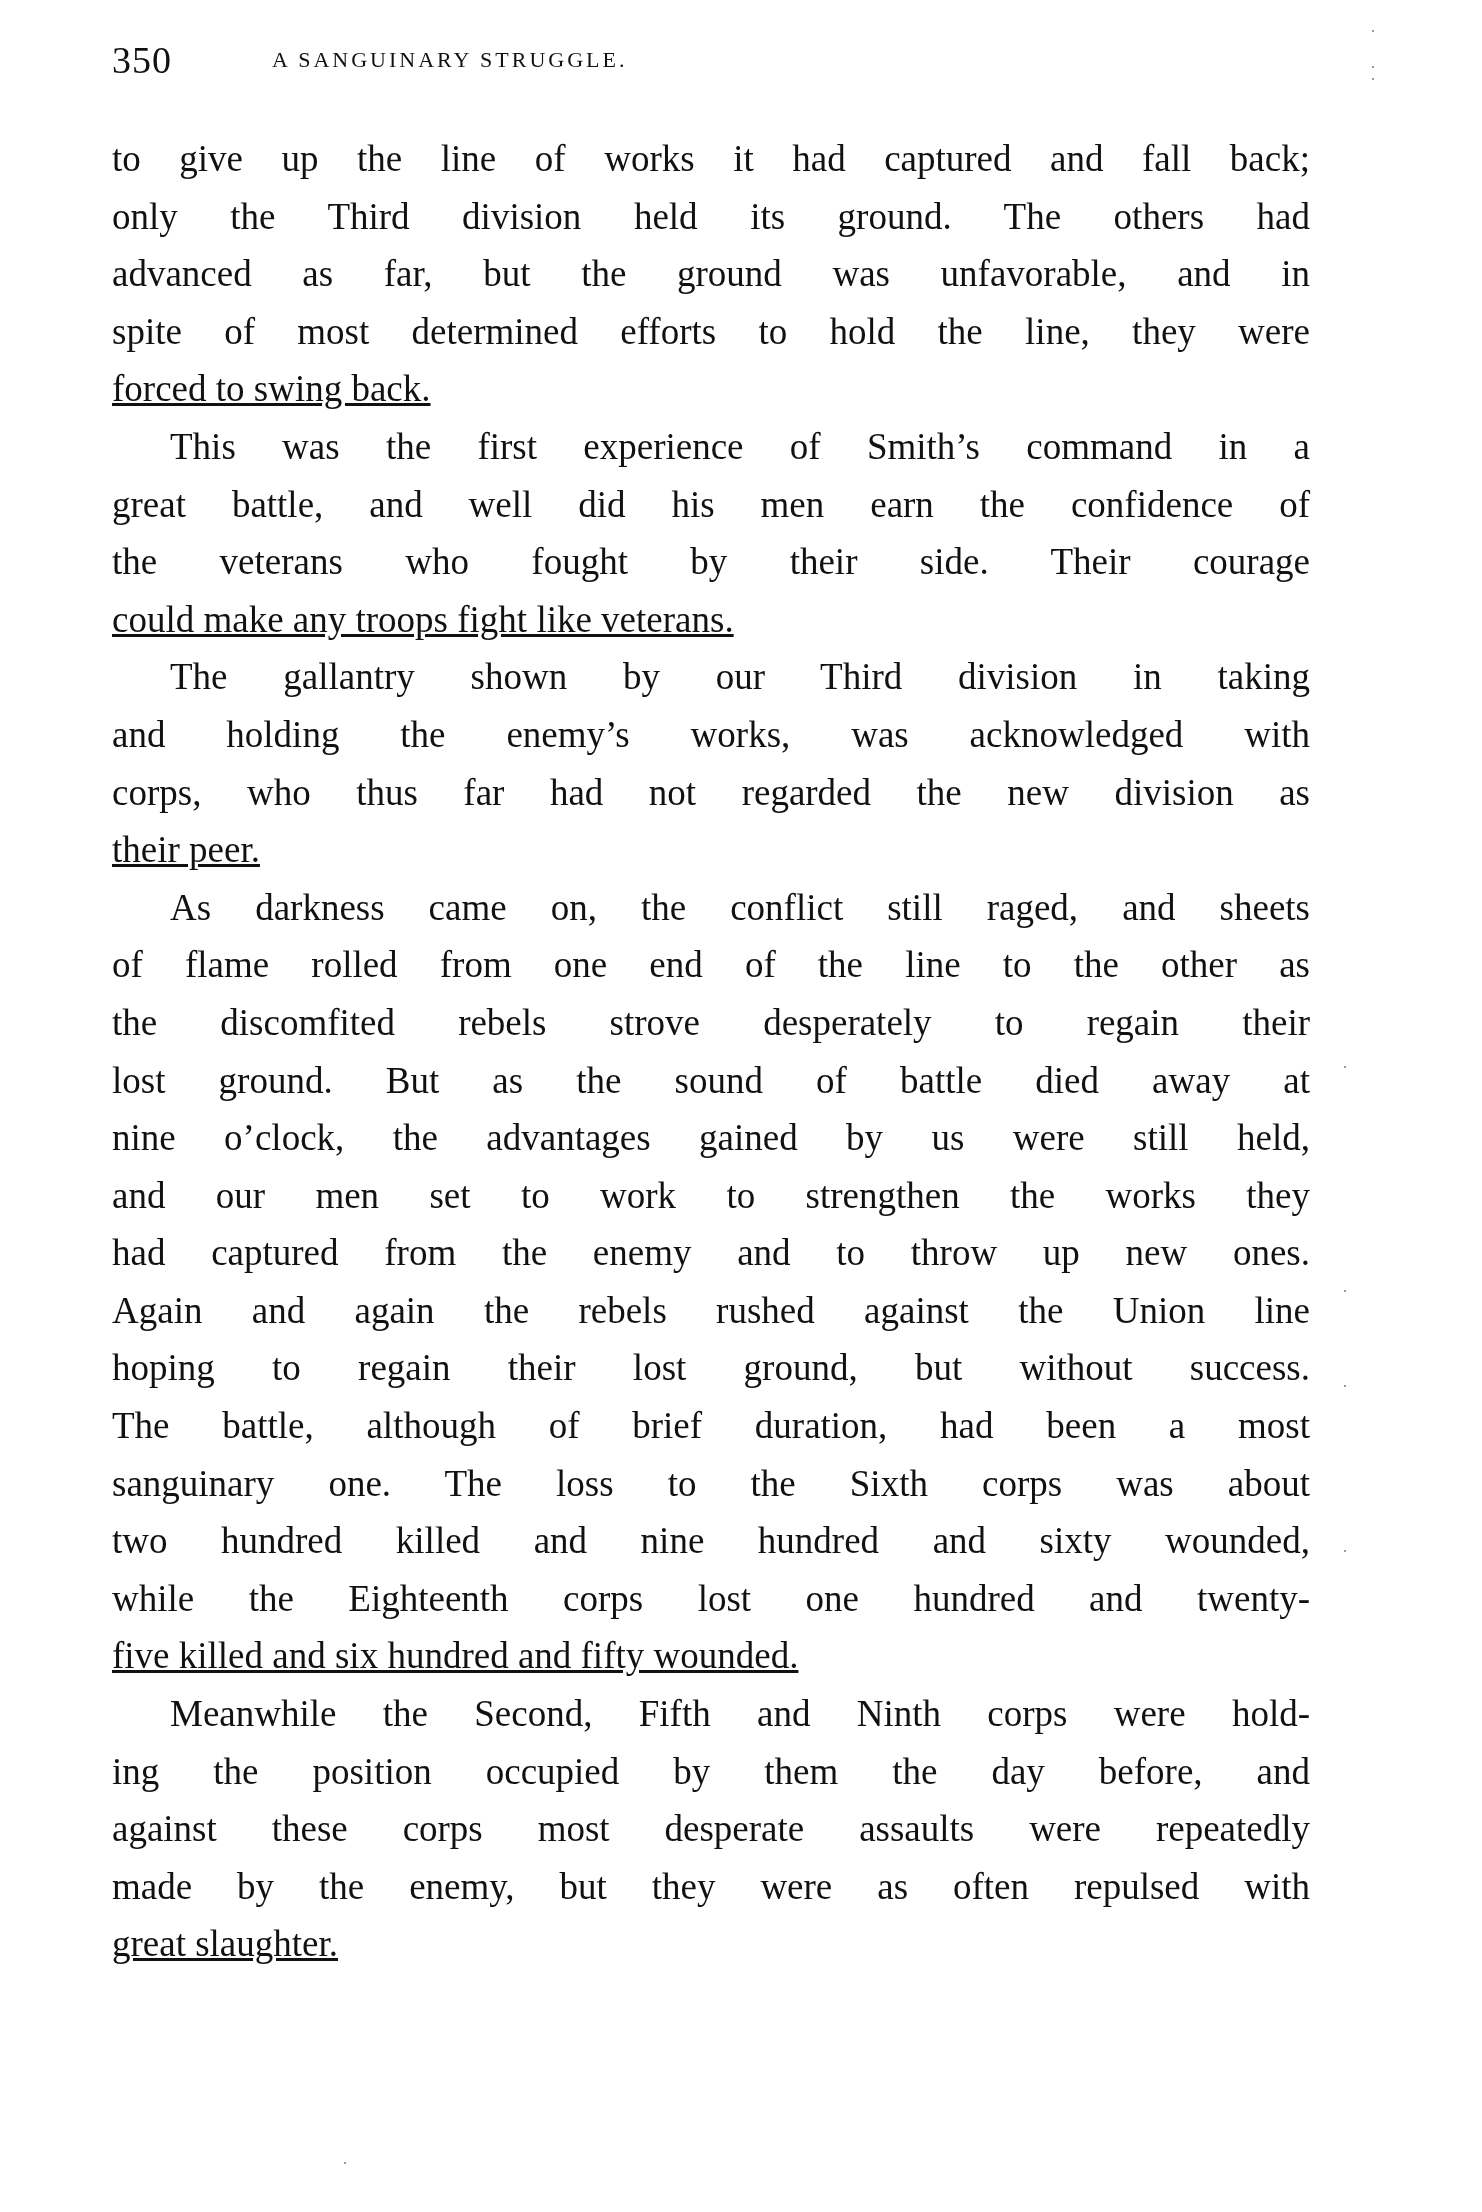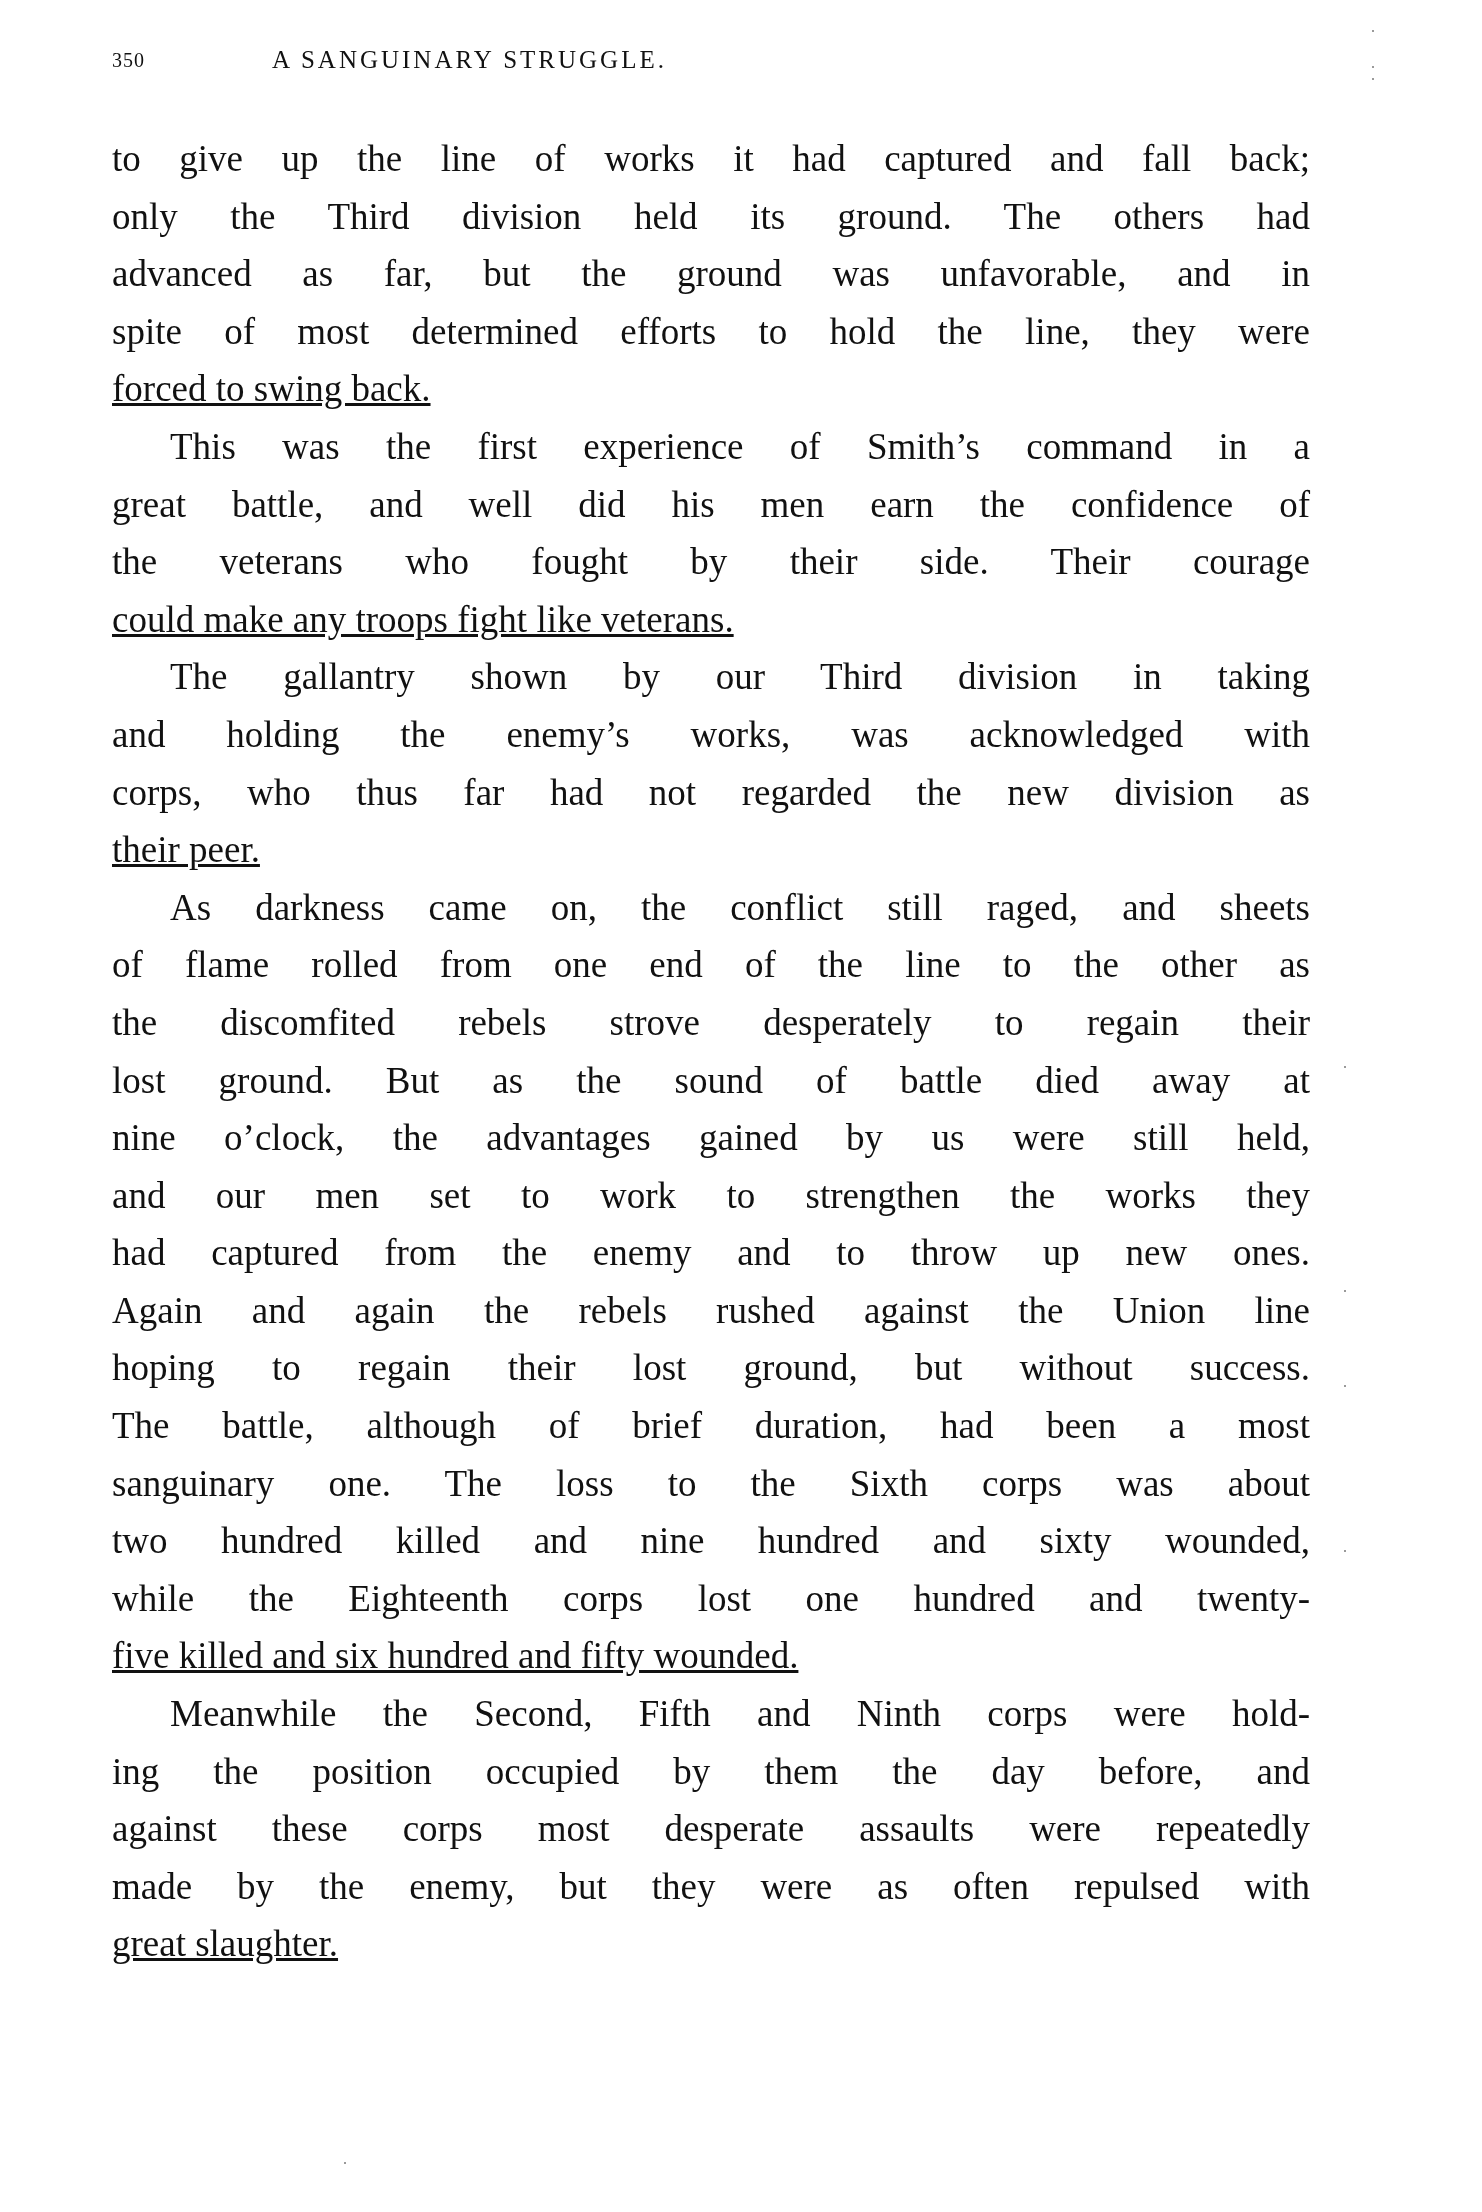--- a/index.html
+++ b/index.html
@@ -28,28 +28,28 @@
       top: 40px;
       width: 1200px;
       height: 40px;
       font-size: 28px;
       line-height: 40px;
     }
     .page-number {
       position: absolute;
       left: 0;
       top: 0;
-      font-size: 20px;
+      font-size: 38px;
       letter-spacing: 1px;
     }
     .running-title {
       position: absolute;
       left: 160px;
       top: 0;
-      font-size: 25px;
+      font-size: 22px;
       letter-spacing: 3px;
       text-transform: uppercase;
     }
     .body-text {
       position: absolute;
       left: 112px;
       top: 130px;
       width: 1198px;
     }
     .line {

